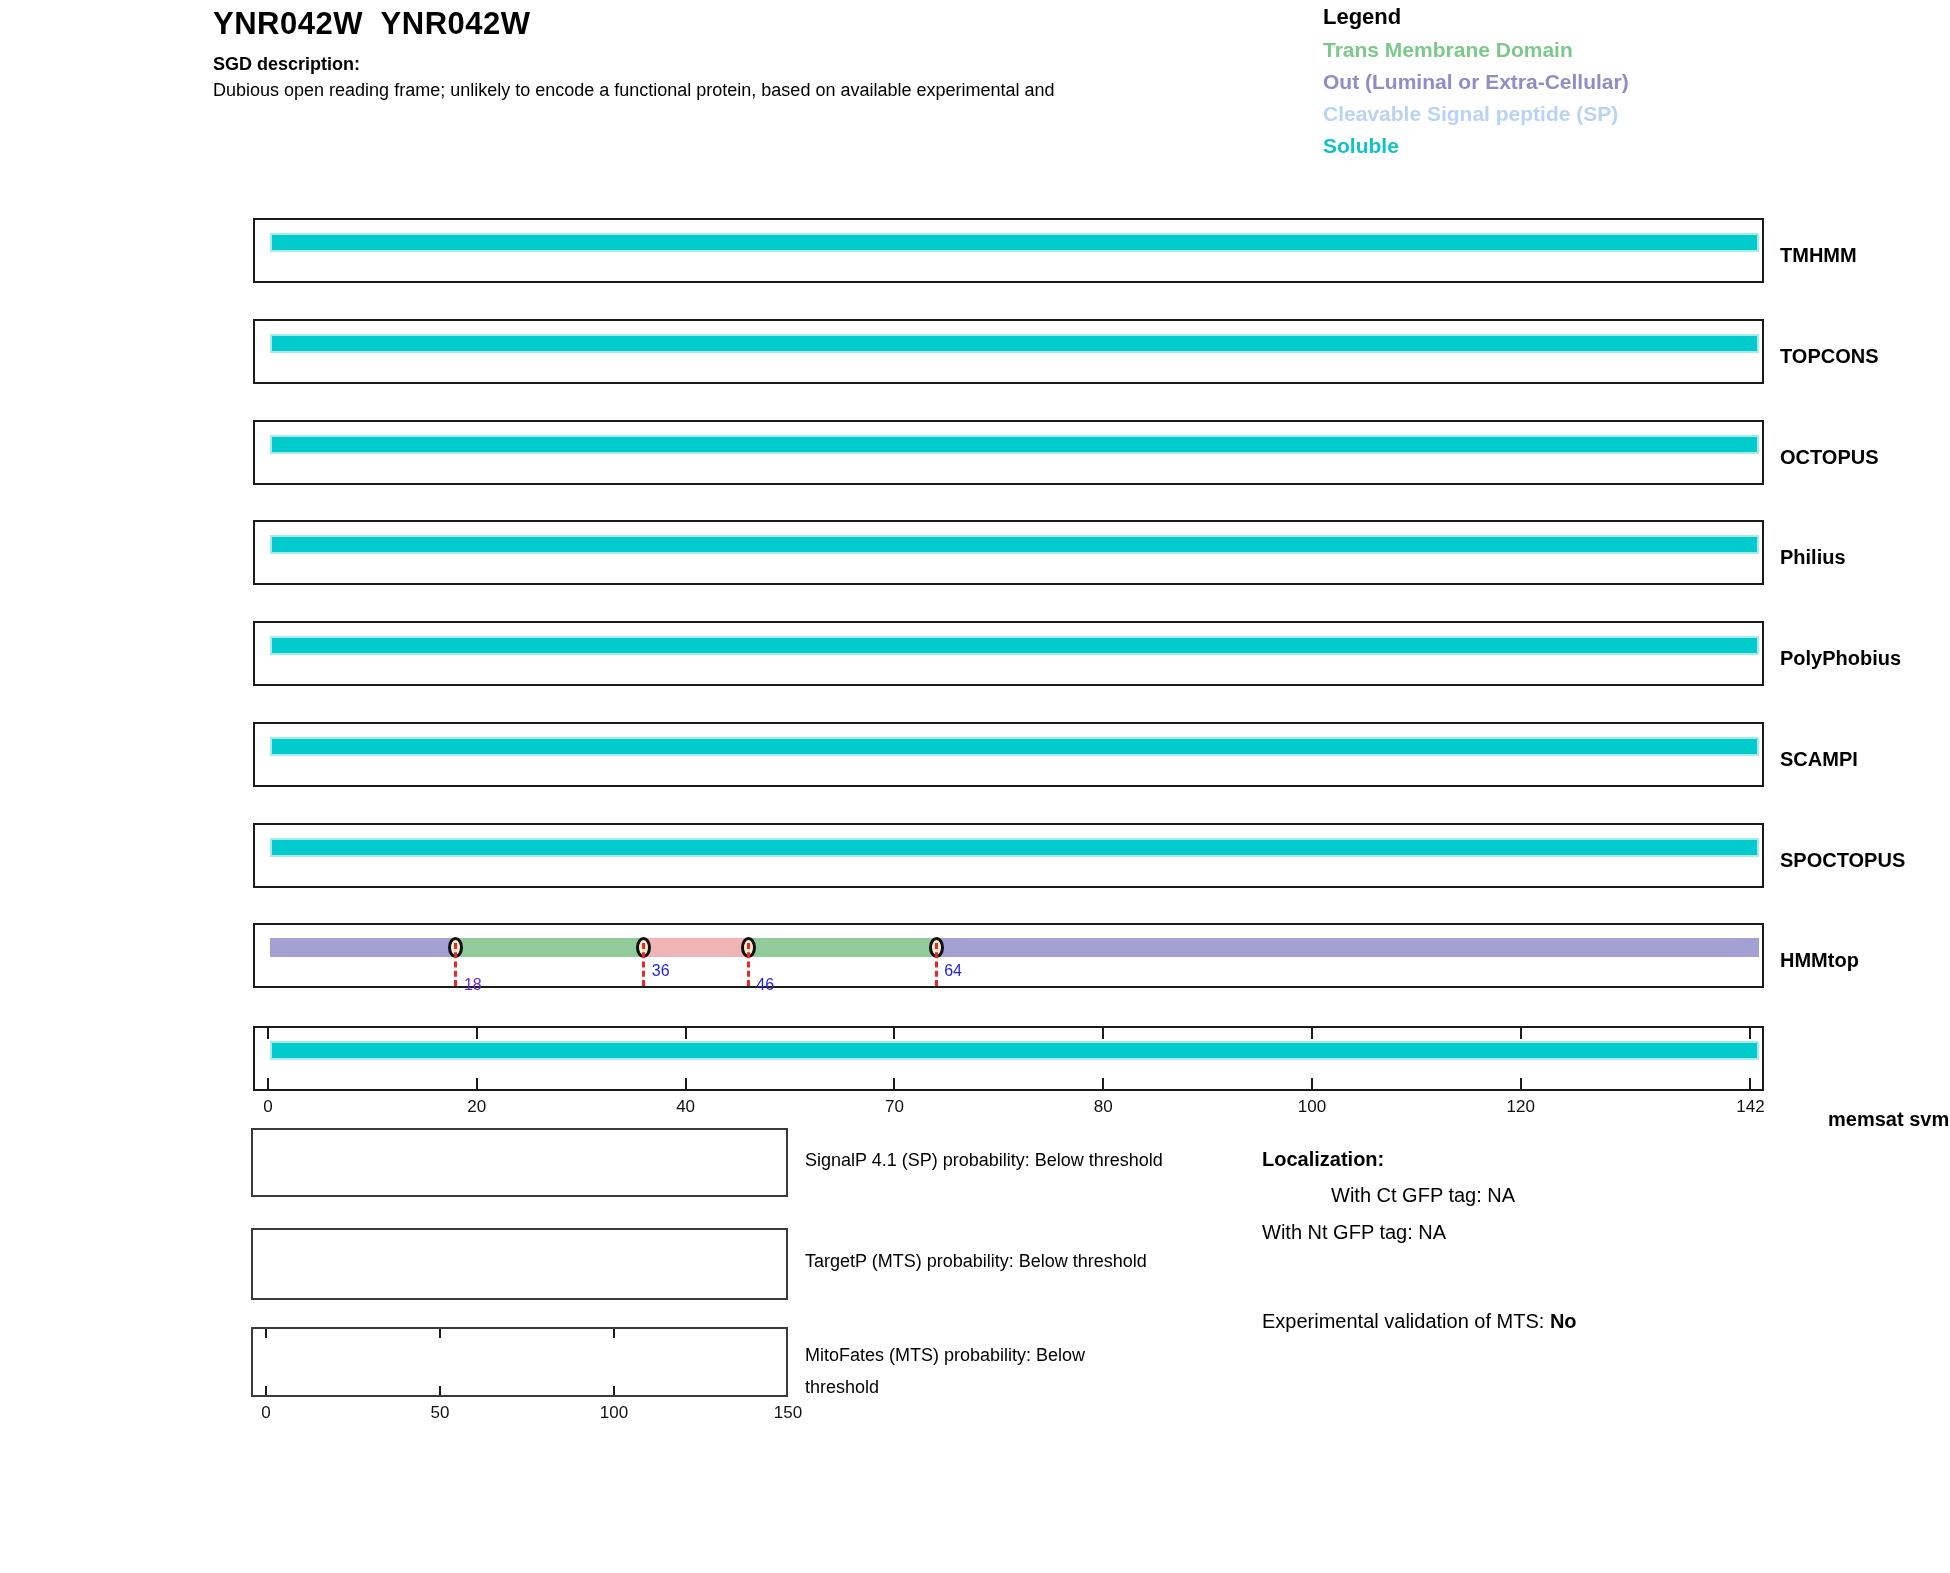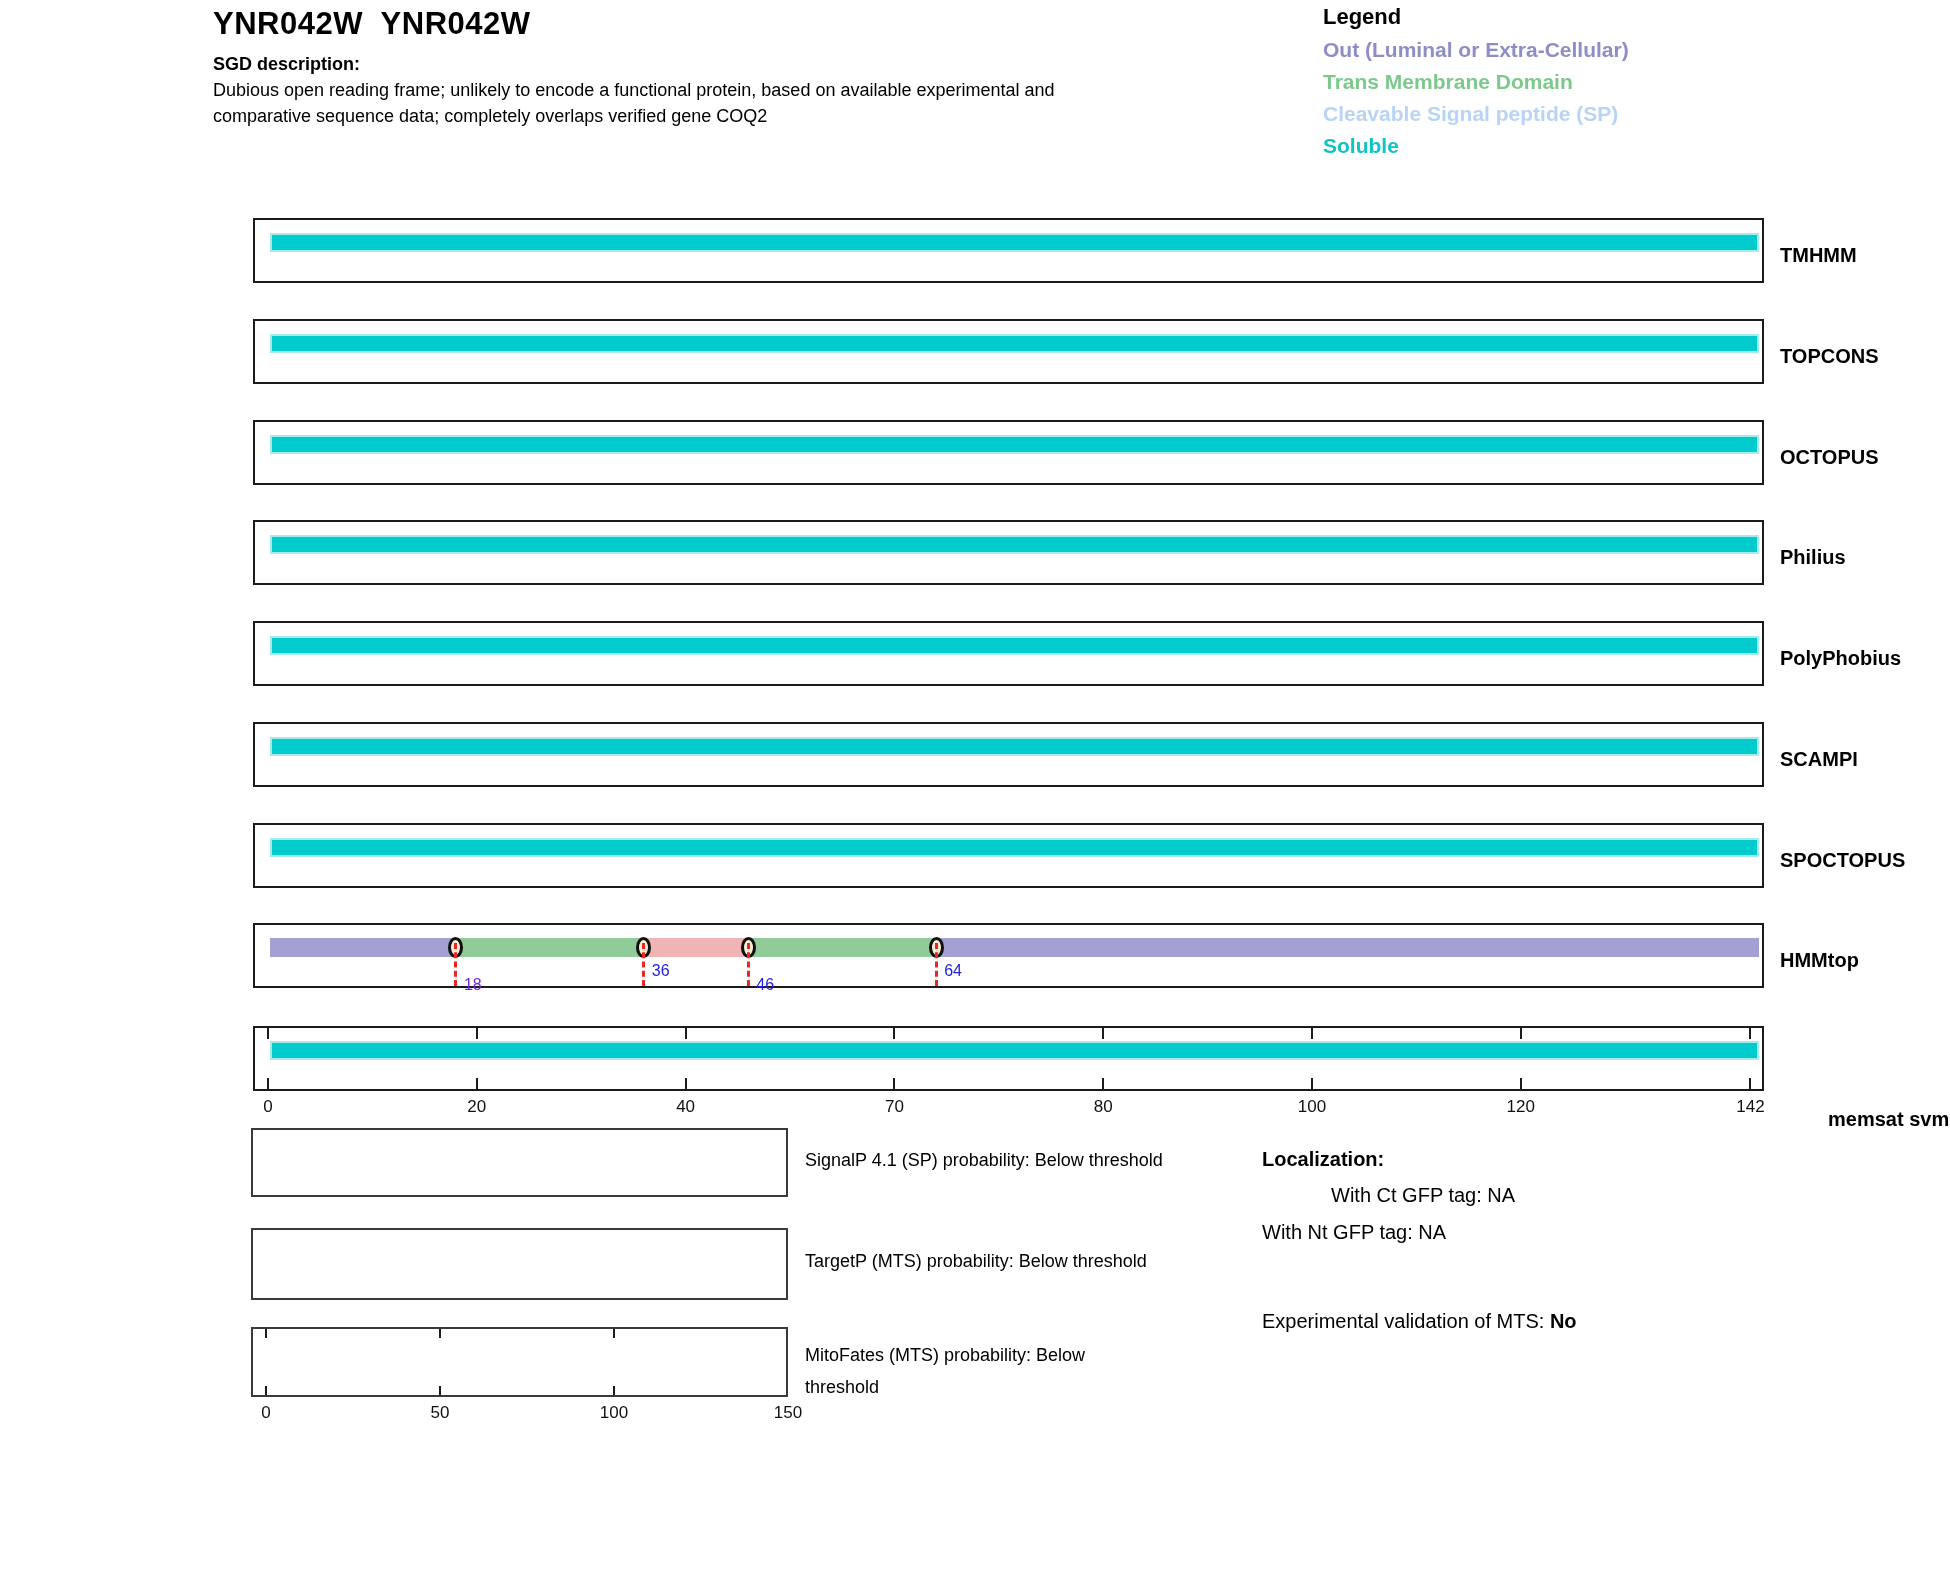--- a/index.html
+++ b/index.html
@@ -29,27 +29,26 @@
   .loc-rich{position:absolute;font-size:20px;line-height:30px;}
 </style>
 </head>
 <body>
 
 <div id="page">
 
   <div class="abs page-title" style="left:213px;top:6px;">YNR042W  YNR042W</div>
   <div class="abs sgd-label" style="left:213px;top:54px;">SGD description:</div>
   <div class="abs desc-line" style="left:213px;top:77px;">Dubious open reading frame; unlikely to encode a functional protein, based on available experimental and</div>
-  <div class="abs desc-line" style="left:213px;top:103px;">comparative sequence data; completely overlaps verified gene COQ2</div>
 
   <div class="abs" style="left:1323px;top:4px;">
     <div class="legend-title">Legend</div>
     <div style="margin-top:4px;">
+      <div class="legend-item" style="color: rgb(125, 201, 140);">Trans Membrane Domain</div>
       <div class="legend-item" style="color: rgb(143, 141, 198);">Out (Luminal or Extra-Cellular)</div>
-      <div class="legend-item" style="color: rgb(125, 201, 140);">Trans Membrane Domain</div>
       <div class="legend-item" style="color: rgb(185, 211, 245);">Cleavable Signal peptide (SP)</div>
       <div class="legend-item" style="color: rgb(16, 195, 198);">Soluble</div>
     </div>
   </div>
 
   <div id="tracks">
       <div class="track-box" style="left: 253px; top: 218px; width: 1511px; height: 65px;">
         <div class="bar-soluble" style="left: 15px; top: 13px; width: 1489px; height: 19px; background: rgb(2, 203, 205);"></div>
       </div>
       <div class="track-label" style="left: 1780px; top: 244px;">TMHMM</div>

